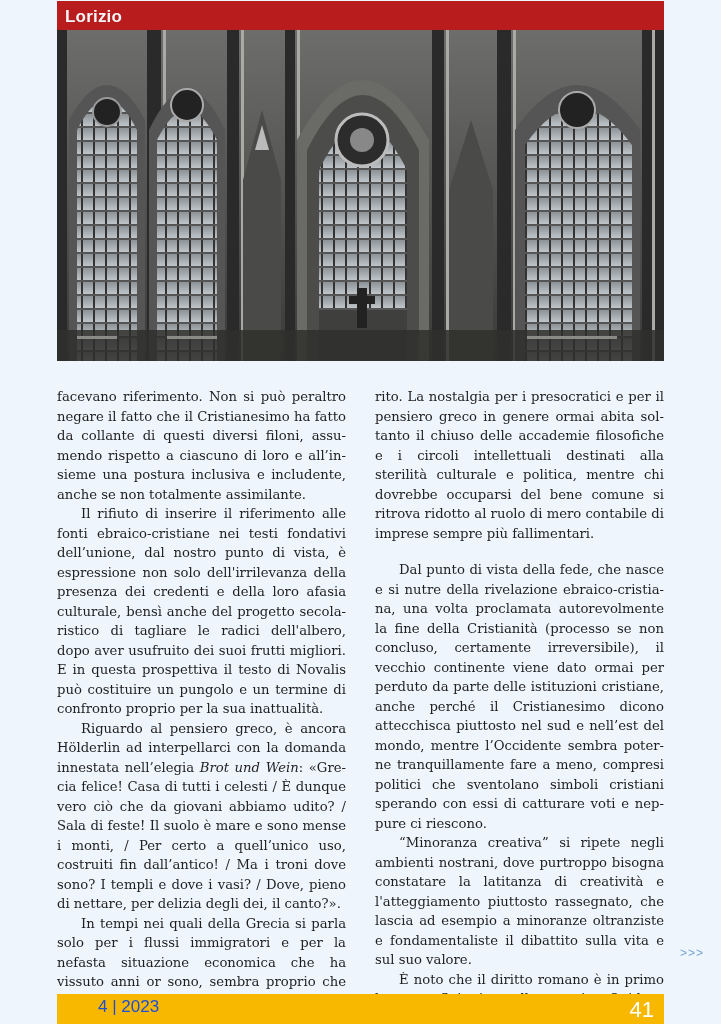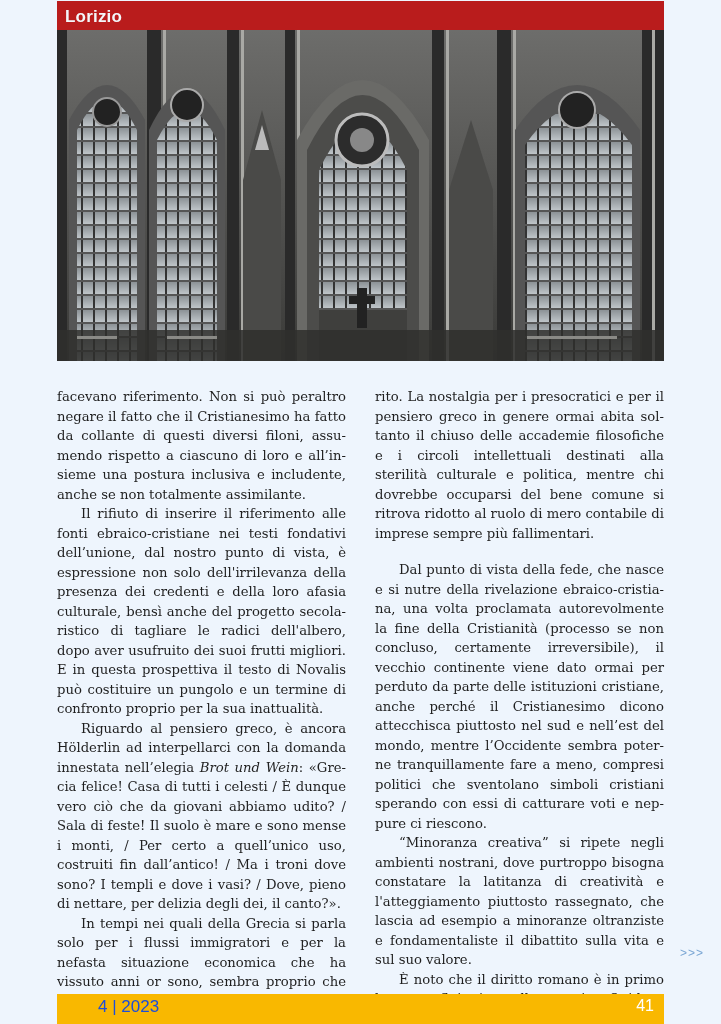--- a/index.html
+++ b/index.html
@@ -47,21 +47,21 @@
   .footer-band {
     position:absolute; left:57px; top:994px; width:607px; height:30px;
     background:#f9b800;
   }
   .footer-issue {
     position:absolute; left:5px; top:3px;
     font-family:"Liberation Sans", sans-serif; font-size:17px; color:#1d4ed8;margin-left:36px;
   }
   .footer-page {
     position:absolute; right:10px; top:3px;
-    font-family:"Liberation Sans", sans-serif; font-size:16px; color:#ffffff;
+    font-family:"Liberation Sans", sans-serif; font-size:22px; color:#ffffff;
   }
 </style>
 </head>
 <body>
 
 <div class="header-band">
   <span class="header-author">Lorizio</span>
 </div>
 
 <div class="hero">

